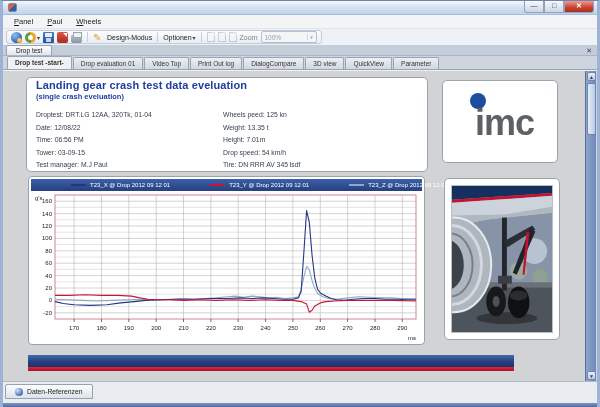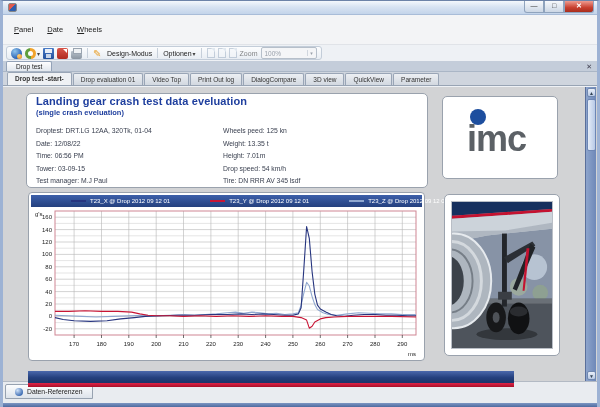--- a/index.html
+++ b/index.html
@@ -12,21 +12,21 @@
     background:linear-gradient(#f4f8fc,#d8e3f2 45%,#c3d4ea); border-bottom:1px solid #a8bcd8; position:relative; }
   .app-icon{ width:9px; height:9px; border-radius:2px;
     background:linear-gradient(135deg,#e05a4e 0 48%,#2f5fae 48% 100%); border:1px solid #888; }
   .titlebar .title{ font-size:8px; color:#222; }
   .winbtns{ position:absolute; right:3px; top:0; display:flex; }
   .winbtn{ width:20px; height:12px; border:1px solid #8fa3bd; border-top:none;
     background:linear-gradient(#f7f9fc,#ccd7e5); font-size:7px; line-height:10px; text-align:center; color:#333; }
   .winbtn.min{ border-radius:0 0 0 3px; }
   .winbtn.close{ width:30px; background:linear-gradient(#ef9c90,#c8402f 60%,#a72e1e); color:#fff; font-weight:bold; border-radius:0 0 3px 0; }
   
-  .menubar{ height:30px; background:#f3f4f6; display:flex; align-items:center; padding-left:4px; border-bottom:1px solid #e0e3e8; }
+  .menubar{ height:14px; background:#f3f4f6; display:flex; align-items:center; padding-left:4px; border-bottom:1px solid #e0e3e8; }
   .menu-item{ display:inline-block; font-size:7.5px; color:#222; padding:1px 7px; }
   .menu-item::first-letter{ text-decoration:underline; }
   
   .toolbar{ height:16px; background:#eef1f5; display:flex; align-items:center; padding-left:3px; }
   .toolbox{ display:inline-flex; align-items:center; height:14px; border:1px solid #c3cdd9; border-radius:3px;
     background:linear-gradient(#fcfdfe,#e8edf3); padding:0 4px; gap:3px; }
   .tsep{ width:1px; height:10px; background:#c6cfda; margin:0 2px; }
   .ticon{ width:11px; height:11px; position:relative; }
   .i-globe{ border-radius:50%; background:radial-gradient(circle at 35% 30%,#8ec4ee,#2a62b2 70%,#1b4a8e); }
   .i-globe::after{ content:""; position:absolute; right:0; bottom:0; width:5px; height:5px; border-radius:50%;
@@ -63,21 +63,21 @@
   .panel{ position:absolute; background:#fff; border:1px solid #9aa2ad; border-radius:5px; }
   .header-panel{ left:23px; top:6px; width:402px; height:95px; padding:1px 9px; }
   .report-title{ font-size:11px; font-weight:bold; color:#1f3f9e; letter-spacing:.1px; }
   .report-subtitle{ font-size:7.5px; font-weight:bold; color:#1f3f9e; margin-top:1px; }
   .fields{ position:absolute; top:31px; font-size:6.8px; color:#3a4050; }
   .fields div{ line-height:12.6px; white-space:nowrap; }
   .fields.left{ left:9px; }
   .fields.right{ left:196px; }
   .logo-panel{ left:439px; top:9px; width:116px; height:83px; }
   .imc-dot{ position:absolute; left:27px; top:12px; width:16px; height:16px; border-radius:50%; background:#1d4e9e; }
-  .imc-text{ position:absolute; left:24px; top:22px; font-size:36px; font-weight:bold; color:#5c6166; letter-spacing:-1px; line-height:40px; }
+  .imc-text{ position:absolute; left:32px; top:22px; font-size:36px; font-weight:bold; color:#5c6166; letter-spacing:-1px; line-height:40px; }
   .chart-panel{ left:25px; top:105px; width:397px; height:169px; padding:2px; border-radius:4px; }
   .legend{ height:12px; background:linear-gradient(#3d60aa,#24407e); display:flex; align-items:center; padding-left:40px; gap:40px; }
   .legend-item{ display:flex; align-items:center; gap:4px; }
   .legend-swatch{ width:15px; height:2px; }
   .legend-label{ font-size:6px; color:#fff; white-space:nowrap; }
   .photo-panel{ left:441px; top:107px; width:116px; height:162px; padding:6px; }
   .photo-panel svg{ display:block; width:102px; height:148px; border:1px solid #b9bec6; }
   .stripe{ position:absolute; left:25px; top:284px; width:486px; height:16px; }
   .stripe .blue{ height:12px; background:linear-gradient(#4a68ac,#24407e 55%,#1c3468); }
   .stripe .red{ height:4px; background:linear-gradient(#e02448,#a80f28); }
@@ -104,21 +104,21 @@
     <span class="app-icon"></span>
     <div class="winbtns">
       <div class="winbtn min">—</div>
       <div class="winbtn">□</div>
       <div class="winbtn close">✕</div>
     </div>
   </div>
 
   <div class="menubar">
     <span class="menu-item">Panel</span>
-    <span class="menu-item">Date</span>
+    <span class="menu-item">Paul</span>
     <span class="menu-item">Wheels</span>
   </div>
 
   <div class="toolbar">
     <div class="toolbox">
       <span class="ticon i-globe"></span>
       <span class="ticon i-refresh"></span>
       <span class="ddarrow">▾</span>
       <span class="ticon i-save"></span>
       <span class="ticon i-pdf"></span>

